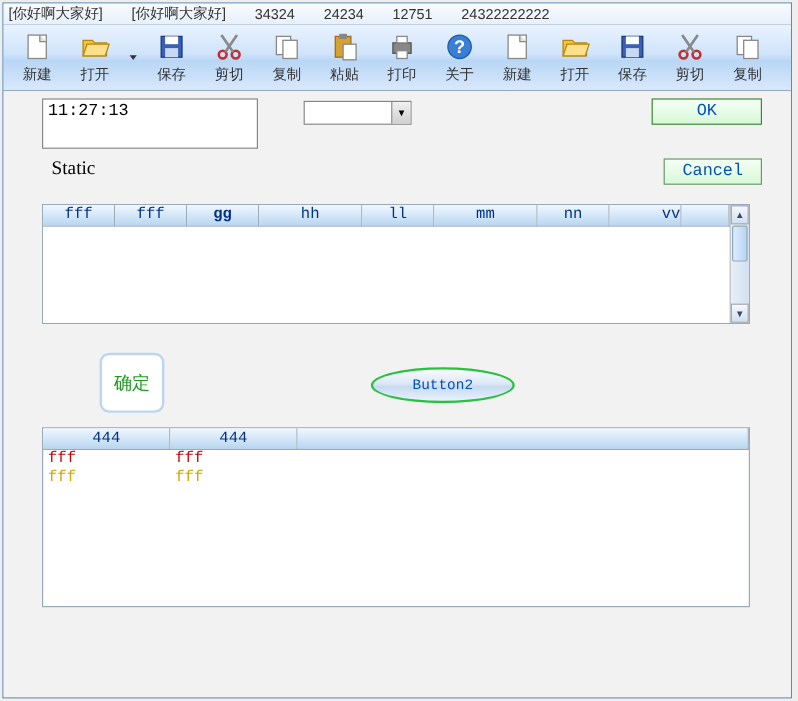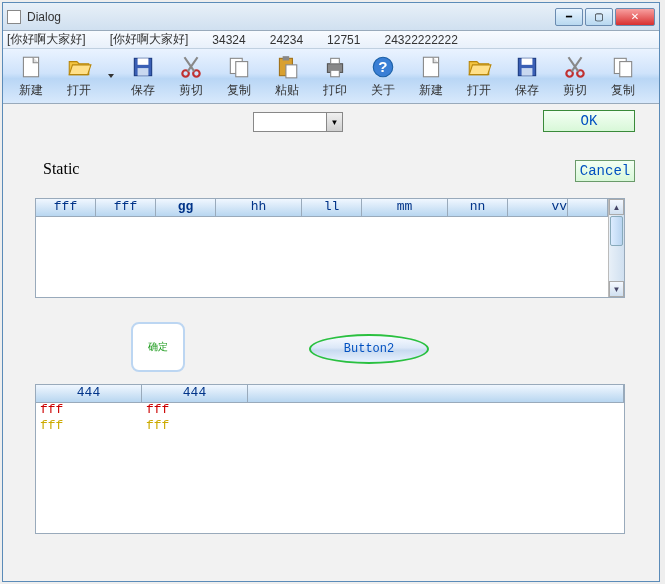--- a/index.html
+++ b/index.html
@@ -20,56 +20,47 @@
 .tbtn .ic { width: 28px; height: 28px; display: flex; align-items: center; justify-content: center; }
 .tbtn .lbl { font-size: 12px; color: #333; margin-top: 1px; white-space: nowrap; }
 .tbtn.drop { width: 16px; }
 .content { flex: 1; background: #f2f2f2; position: relative; padding: 8px 16px; }
 .timebox { position: absolute; left: 32px; top: 6px; width: 180px; height: 42px; border: 1px solid #888; background: #fff; padding: 2px 4px; font-family: "Courier New", monospace; font-size: 14px; }
 .staticlbl { position: absolute; left: 40px; top: 56px; font-family: "Times New Roman", serif; font-size: 16px; }
 .combo { position: absolute; left: 250px; top: 8px; width: 90px; height: 20px; border: 1px solid #888; background: #fff; display: flex; align-items: center; }
 .combo .arrow { margin-left: auto; width: 16px; height: 18px; background: linear-gradient(#f0f0f0,#d0d0d0); border-left: 1px solid #888; display: flex; align-items: center; justify-content: center; font-size: 8px; }
 .btn { position: absolute; height: 22px; border: 1px solid #3a8a3a; background: linear-gradient(#f4fff4,#d8f8d8); display: flex; align-items: center; justify-content: center; font-family: "Courier New", monospace; font-size: 14px; color: #0050c0; cursor: default; }
 .btn.ok { right: 24px; top: 6px; width: 92px; }
-.btn.cancel { right: 24px; top: 56px; width: 60px; border-color: #6a9a6a; }
+.btn.cancel { right: 24px; top: 56px; width: 82px; border-color: #6a9a6a; }
 .grid1 { position: absolute; left: 32px; top: 94px; width: 590px; height: 100px; border: 1px solid #9ab; background: #fff; display: flex; }
 .grid1 .cols { flex: 1; display: flex; flex-direction: column; }
 .grid1 .hdr { display: flex; height: 18px; }
 .grid1 .hdr .cell { border-right: 1px solid #9ab; border-bottom: 1px solid #9ab; background: linear-gradient(#f0f7ff,#b8d6f0); font-family: "Courier New", monospace; font-size: 13px; color: #003388; text-align: center; line-height: 16px; }
 .grid1 .body { flex: 1; background: #fff; }
 .scrollbar { width: 16px; background: linear-gradient(to right,#e8f0f8,#d0e0f0); border-left: 1px solid #bbb; position: relative; }
 .scrollbar .arrow { height: 16px; background: linear-gradient(#f4f8ff,#d0e0f0); border: 1px solid #aaa; display: flex; align-items: center; justify-content: center; font-size: 8px; color: #446; }
 .scrollbar .thumb { position: absolute; top: 17px; left: 1px; right: 1px; height: 30px; background: linear-gradient(to right,#dcecff,#b8d4f0); border: 1px solid #8ab; border-radius: 2px; }
-.okbtn2 { position: absolute; left: 80px; top: 218px; width: 54px; height: 50px; border: 2px solid #bcd6f2; border-radius: 8px; background: #fff; display: flex; align-items: center; justify-content: center; color: #1a9a1a; font-size: 10px; cursor: default; margin-left: 48px; }
+.okbtn2 { position: absolute; left: 80px; top: 218px; width: 54px; height: 50px; border: 2px solid #bcd6f2; border-radius: 8px; background: #fff; display: flex; align-items: center; justify-content: center; color: #1a9a1a; font-size: 15px; cursor: default; }
 .oval { position: absolute; left: 306px; top: 230px; width: 120px; height: 30px; border: 2px solid #2ac040; border-radius: 50%; display: flex; align-items: center; justify-content: center; background: linear-gradient(#f8fbff,#dce8f8 45%,#c8daf0 55%,#e8f2ff); font-family: "Courier New", monospace; font-size: 12px; color: #0050c0; cursor: default; }
 .grid2 { position: absolute; left: 32px; top: 280px; width: 590px; height: 150px; border: 1px solid #9ab; background: #fff; }
 .grid2 .hdr { display: flex; height: 18px; }
 .grid2 .hdr .cell { border-right: 1px solid #9ab; border-bottom: 1px solid #9ab; background: linear-gradient(#f0f7ff,#b8d6f0); font-family: "Courier New", monospace; font-size: 13px; color: #003388; text-align: center; line-height: 16px; }
 .grid2 .row { display: flex; height: 16px; }
 .grid2 .row .cell { border-right: 1px solid transparent; font-family: "Courier New", monospace; font-size: 13px; padding-left: 4px; line-height: 14px; }
 .r-red { color: #cc0000; }
 .r-yel { color: #ccaa00; }
 
 
 .svg { width: 26px; height: 26px; }
 </style>
 </head>
 <body>
 
 <div class="window">
 
-  <div class="titlebar">
-    <div class="icon"></div>
-    <div class="title">Dialog</div>
-    <div class="winbtns">
-      <div class="winbtn min">━</div>
-      <div class="winbtn max">▢</div>
-      <div class="winbtn close">✕</div>
-    </div>
-  </div>
 
   <div class="menubar">
     <span>[你好啊大家好]</span>
     <span>[你好啊大家好]</span>
     <span>34324</span>
     <span>24234</span>
     <span>12751</span>
     <span>24322222222</span>
   </div>
 
@@ -201,20 +192,21 @@
             <rect x="4" y="4" width="11" height="14" fill="#fff" stroke="#888"></rect>
             <rect x="9" y="7" width="11" height="14" fill="#fff" stroke="#888"></rect>
           </svg>
         </div>
         <div class="lbl">复制</div>
       </div>
     </div>
 
   <div class="content">
 
+    <div class="timebox">11:27:13</div>
     <div class="staticlbl">Static</div>
 
     <div class="combo">
       <div class="arrow">▼</div>
     </div>
 
     <div class="btn ok">OK</div>
     <div class="btn cancel">Cancel</div>
 
     <div class="grid1">

